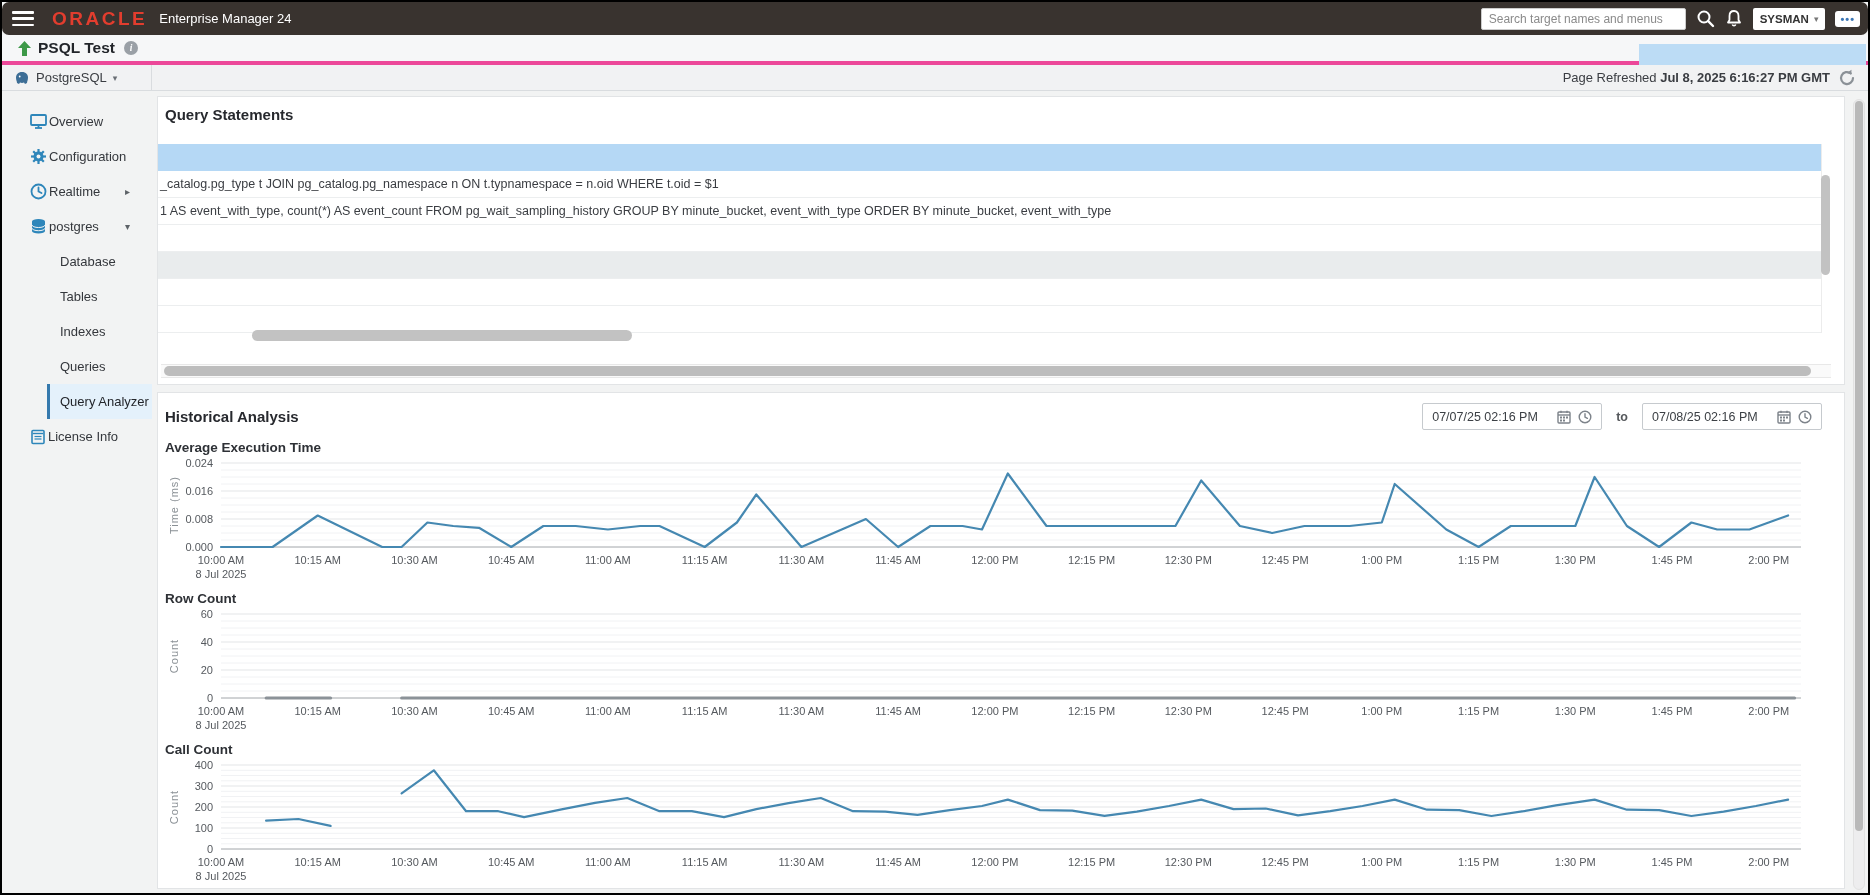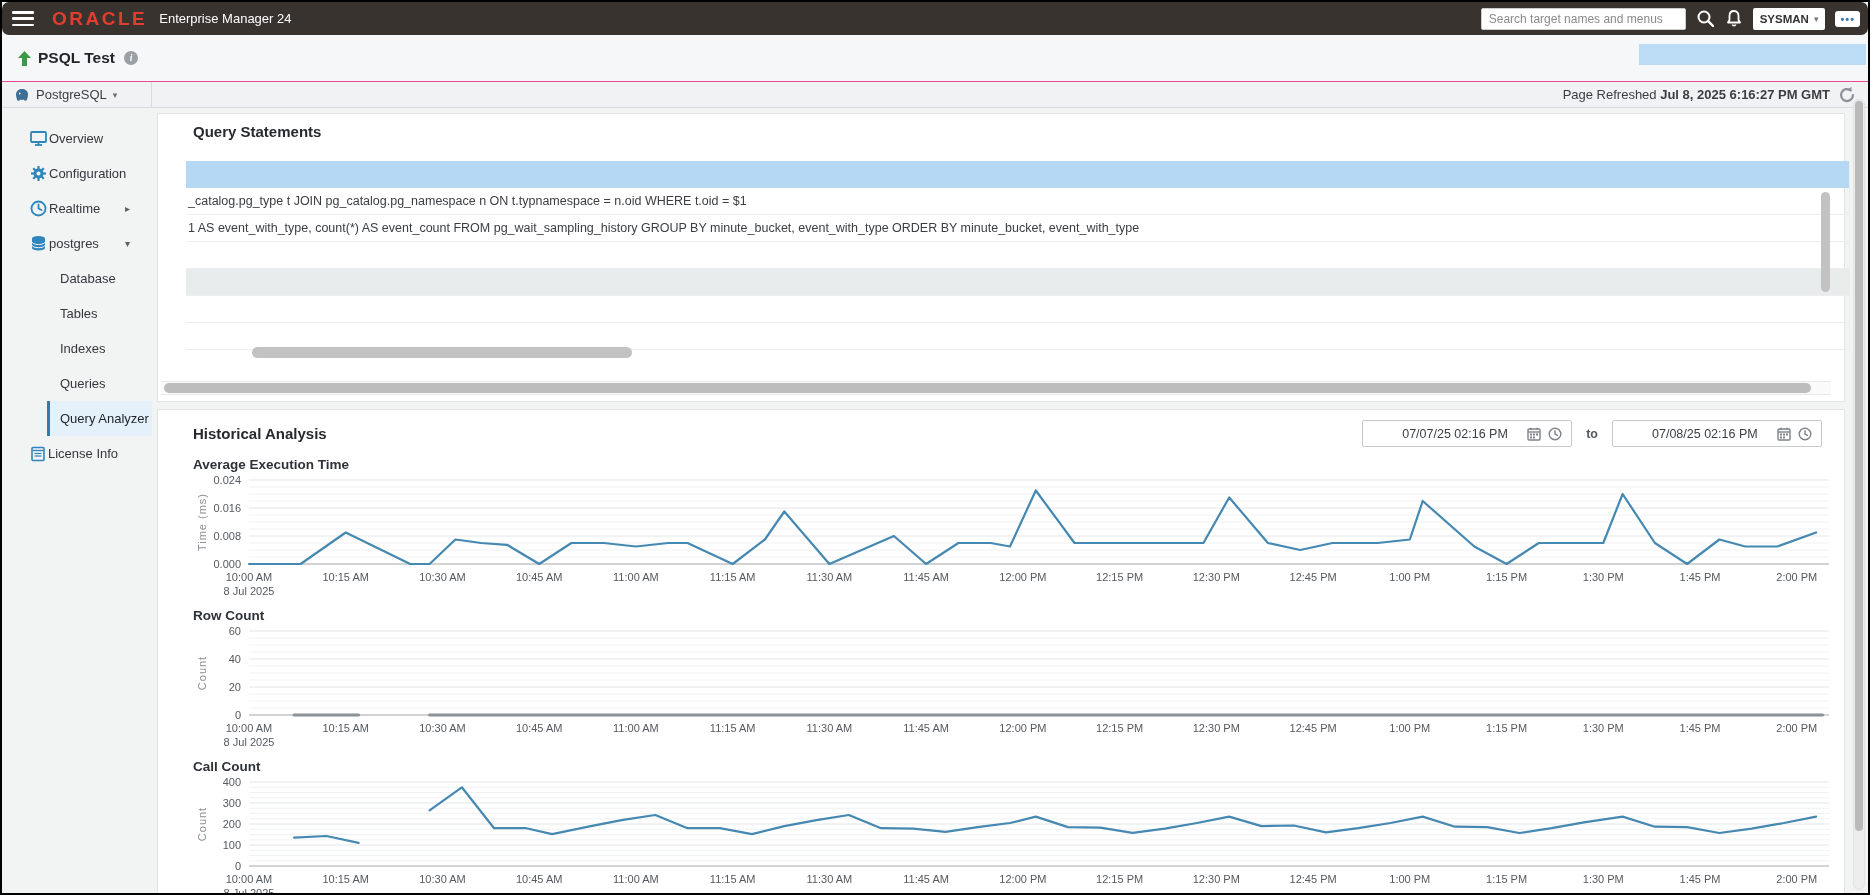--- a/index.html
+++ b/index.html
@@ -24,21 +24,21 @@
   .icon-btn { background:none; border:none; cursor:pointer; display:flex; align-items:center; }
   .user-menu { background:#fff; border:none; border-radius:2px; height:22px; padding:0 7px;
                font-size:11.5px; font-weight:bold; color:#333; display:flex; align-items:center;
                gap:5px; cursor:pointer; }
   .user-menu .caret { font-size:9px; color:#777; font-weight:normal; }
   .overflow-pill { background:#fff; border:none; border-radius:3px; height:16px; padding:0 5px;
                    color:#3b76b5; font-size:11px; font-weight:bold; letter-spacing:1px;
                    line-height:10px; cursor:pointer; }
 
   
-  .title-row { position:relative; height:47px; background:#f6f7f8; border-bottom:1px solid #ec4899;
+  .title-row { position:relative; height:30px; background:#f6f7f8; border-bottom:4px solid #ec4899;
                display:flex; align-items:center; padding-left:16px; }
   .page-title { font-size:15.5px; font-weight:bold; color:#22252a; margin-left:7px; }
   .info-badge { width:14px; height:14px; border-radius:50%; background:#9aa0a6; color:#fff;
                 font-size:9.5px; font-weight:bold; display:flex; align-items:center;
                 justify-content:center; margin-left:9px; cursor:pointer;
                 font-family:"Liberation Serif","DejaVu Serif",serif; font-style:italic; }
   .sel-highlight { position:absolute; right:2px; top:9px; width:227px; height:21px;
                    background:#bcdcf5; }
 
   
@@ -57,21 +57,21 @@
   .body { display:flex; height:798px; }
   .sidebar { width:150px; flex:0 0 150px; padding-top:13px; }
   .nav-item { height:35px; display:flex; align-items:center; padding-left:28px; gap:2px;
               font-size:13px; color:#34373c; cursor:pointer; }
   .nav-item .chev { margin-left:auto; margin-right:22px; font-size:10px; color:#5d6267; }
   .nav-item.indent { margin-left:45px; padding-left:13px; height:35px; }
   .nav-item.indent.selected { background:#e4f1fb; border-left:3px solid #3579ad;
                               padding-left:10px; color:#23262b; }
   .content { flex:1; position:relative; padding:5px 0 0 5px; }
 
-  .panel { background:#fff; border:1px solid #e2e4e6; width:1688px; position:relative;padding-left:28px; }
+  .panel { background:#fff; border:1px solid #e2e4e6; width:1688px; position:relative; }
   .panel-title { font-size:15px; font-weight:bold; color:#27292e; }
 
   
   .qs-panel { height:289px; margin-bottom:7px; }
   .qs-panel .panel-title { padding:9px 0 0 7px; }
   .qs-table { margin-top:21px; width:1664px; border-right:1px solid #ececec; }
   .qs-row { height:27px; line-height:27px; font-size:12.5px; color:#3a3d42; padding-left:2px;
             border-bottom:1px solid #eceeef; white-space:nowrap; overflow:hidden; cursor:pointer; }
   .qs-row.selected { background:#b5d8f5; border-bottom:1px solid #b5d8f5; }
   .qs-row.striped { background:#e9eced; }
@@ -84,21 +84,21 @@
                    display:flex; align-items:center; padding:0 3px; }
   .outer-hscroll .thumb { height:10px; width:99%; background:#bdbdbd; border-radius:5px; cursor:pointer; }
 
   
   .ha-panel { height:497px; }
   .ha-header { display:flex; align-items:center; padding:10px 22px 0 7px; }
   .ha-header .panel-title { flex:0 0 auto; }
   .ha-header .spacer { flex:1; }
   .date-box { display:flex; align-items:center; gap:7px; border:1px solid #c6cace; border-radius:2px;
               height:27px; padding:0 9px; background:#fff; cursor:text; }
-  .date-box .val { font-size:12.5px; color:#3c4045; min-width:118px;margin-left:30px; }
+  .date-box .val { font-size:12.5px; color:#3c4045; min-width:118px; }
   .to-label { font-size:12.5px; color:#55585c; margin:0 14px;font-weight:bold; }
   .chart-block { padding-left:7px; margin-top:10px; }
   .chart-title { font-size:13.5px; font-weight:bold; color:#2e3136; margin-bottom:2px; }
   svg.chart { display:block; }
   svg .tick { font-size:11px; fill:#55595e; font-family:"Liberation Sans","DejaVu Sans",sans-serif; }
   svg .ylab { font-size:11px; fill:#8a9095; letter-spacing:1px;
               font-family:"Liberation Sans","DejaVu Sans",sans-serif; }
 
   
   .page-vscroll { position:absolute; right:3px; top:97px; width:12px; height:791px;

